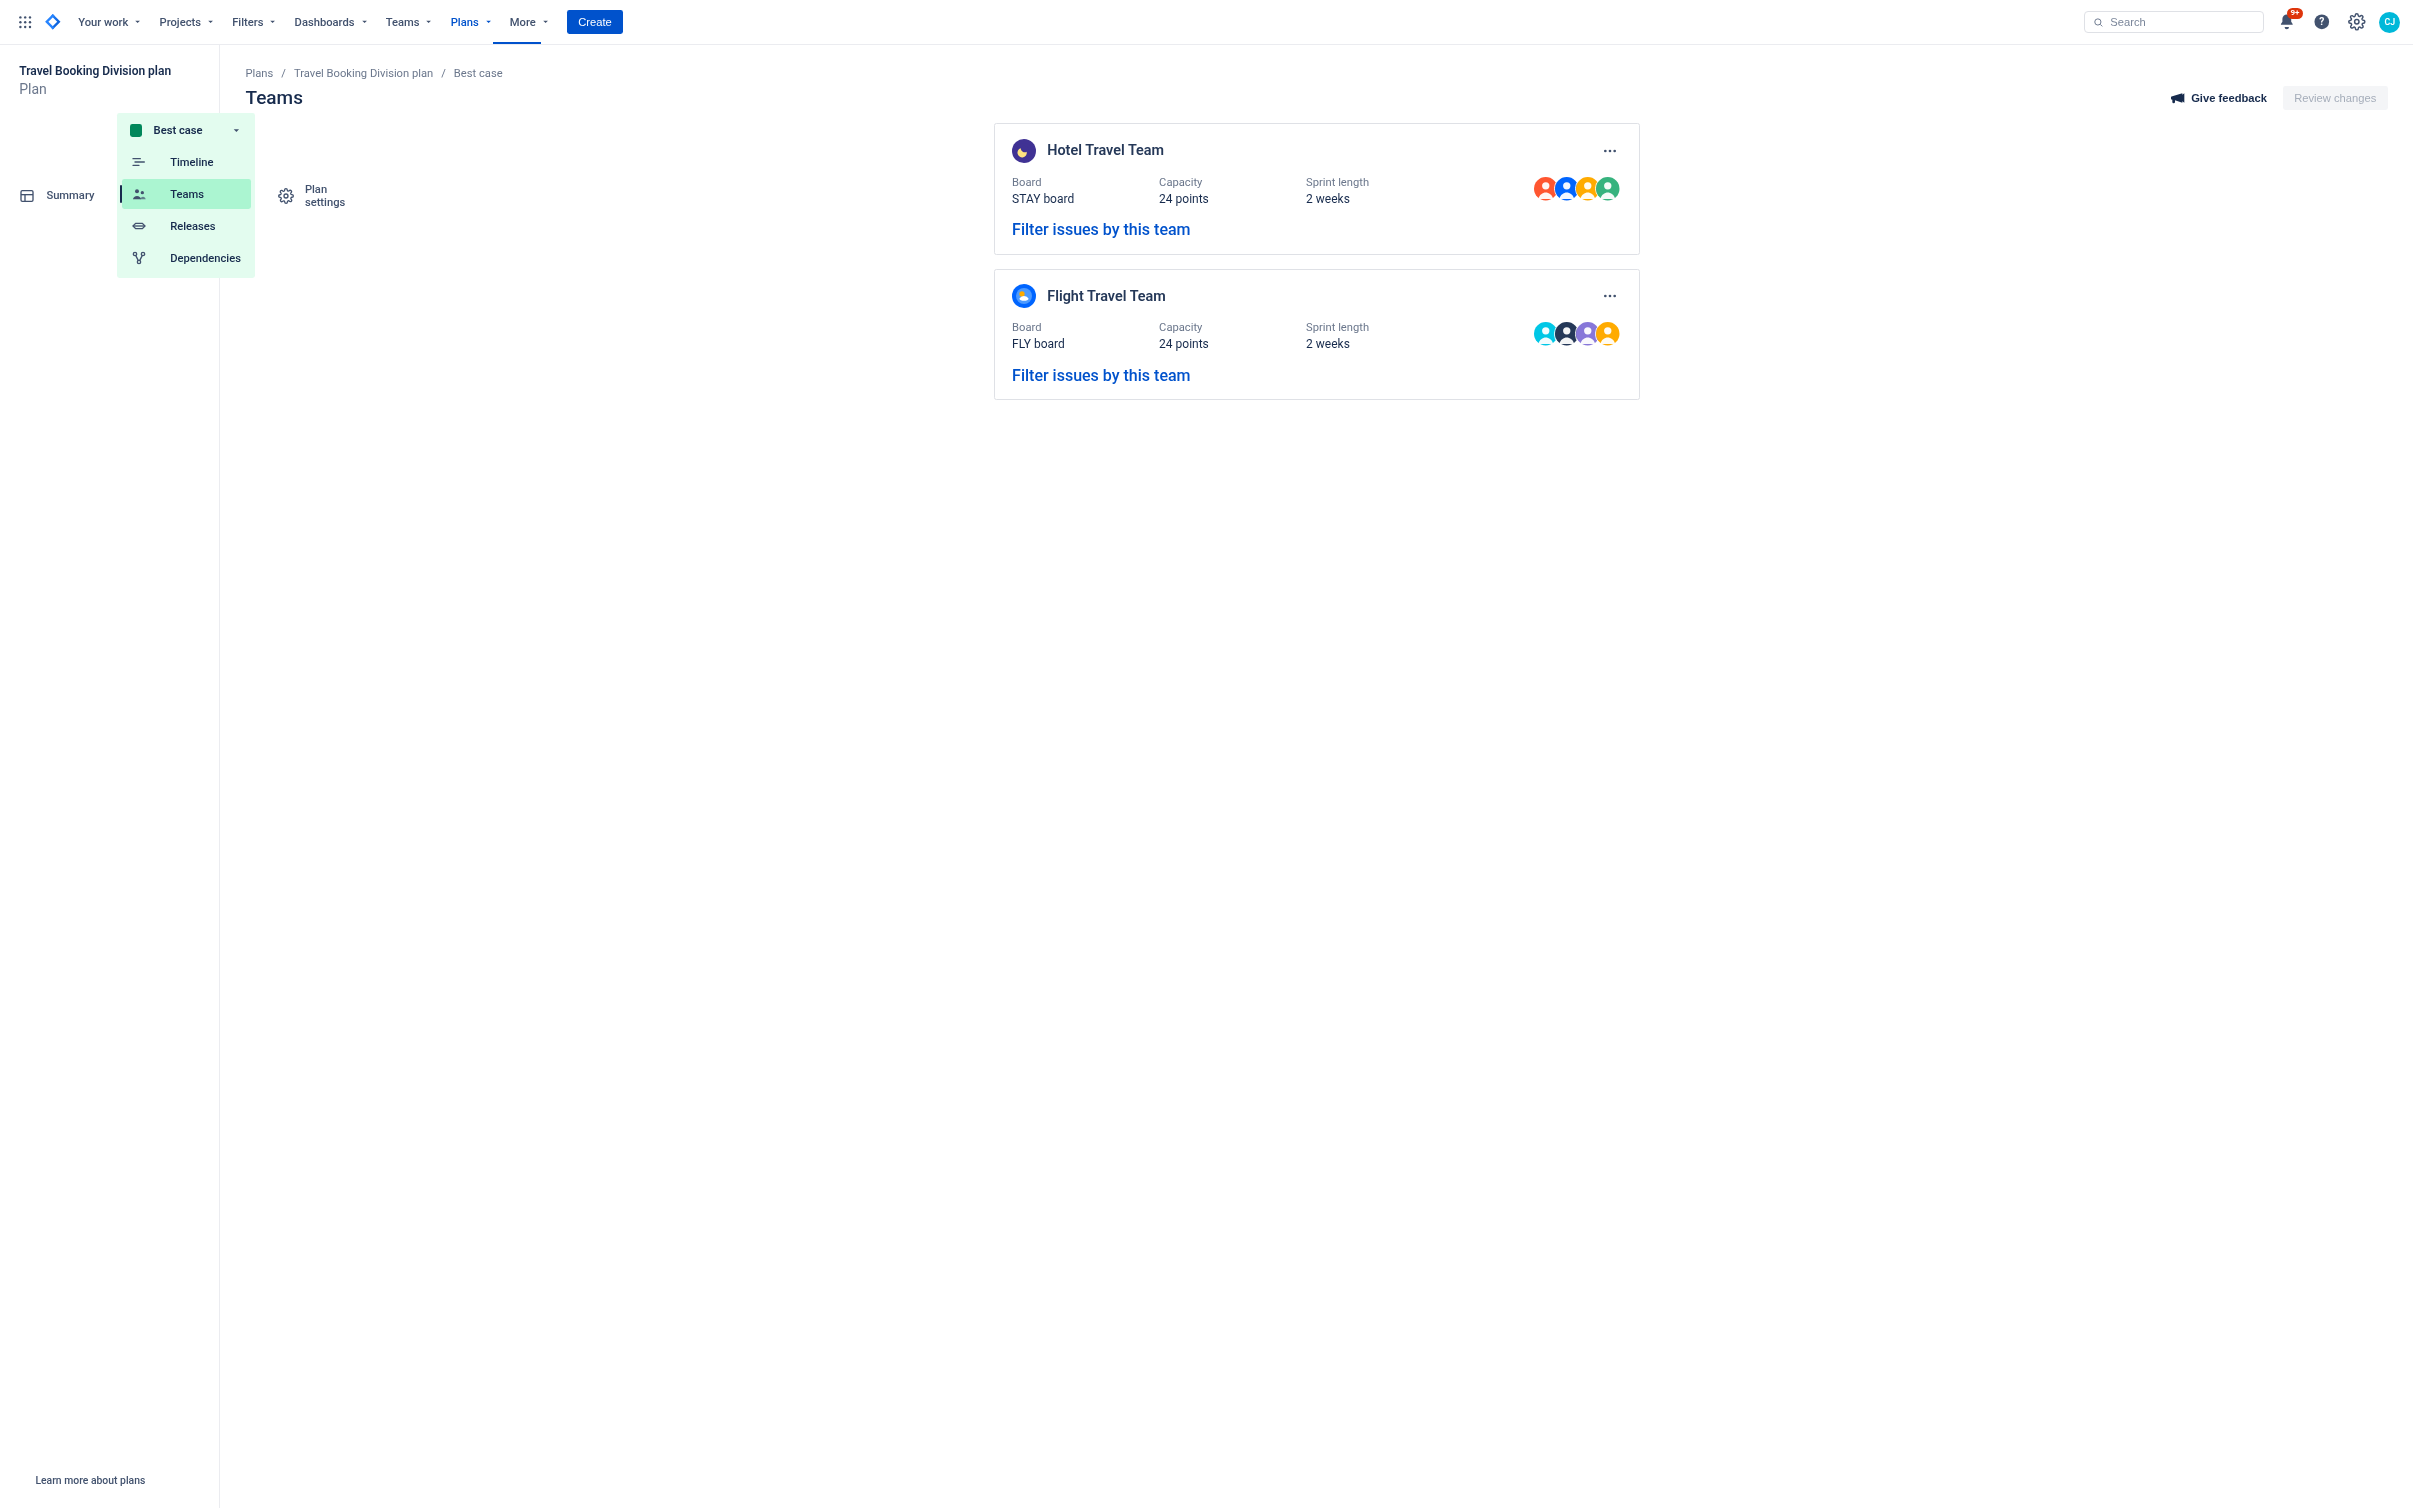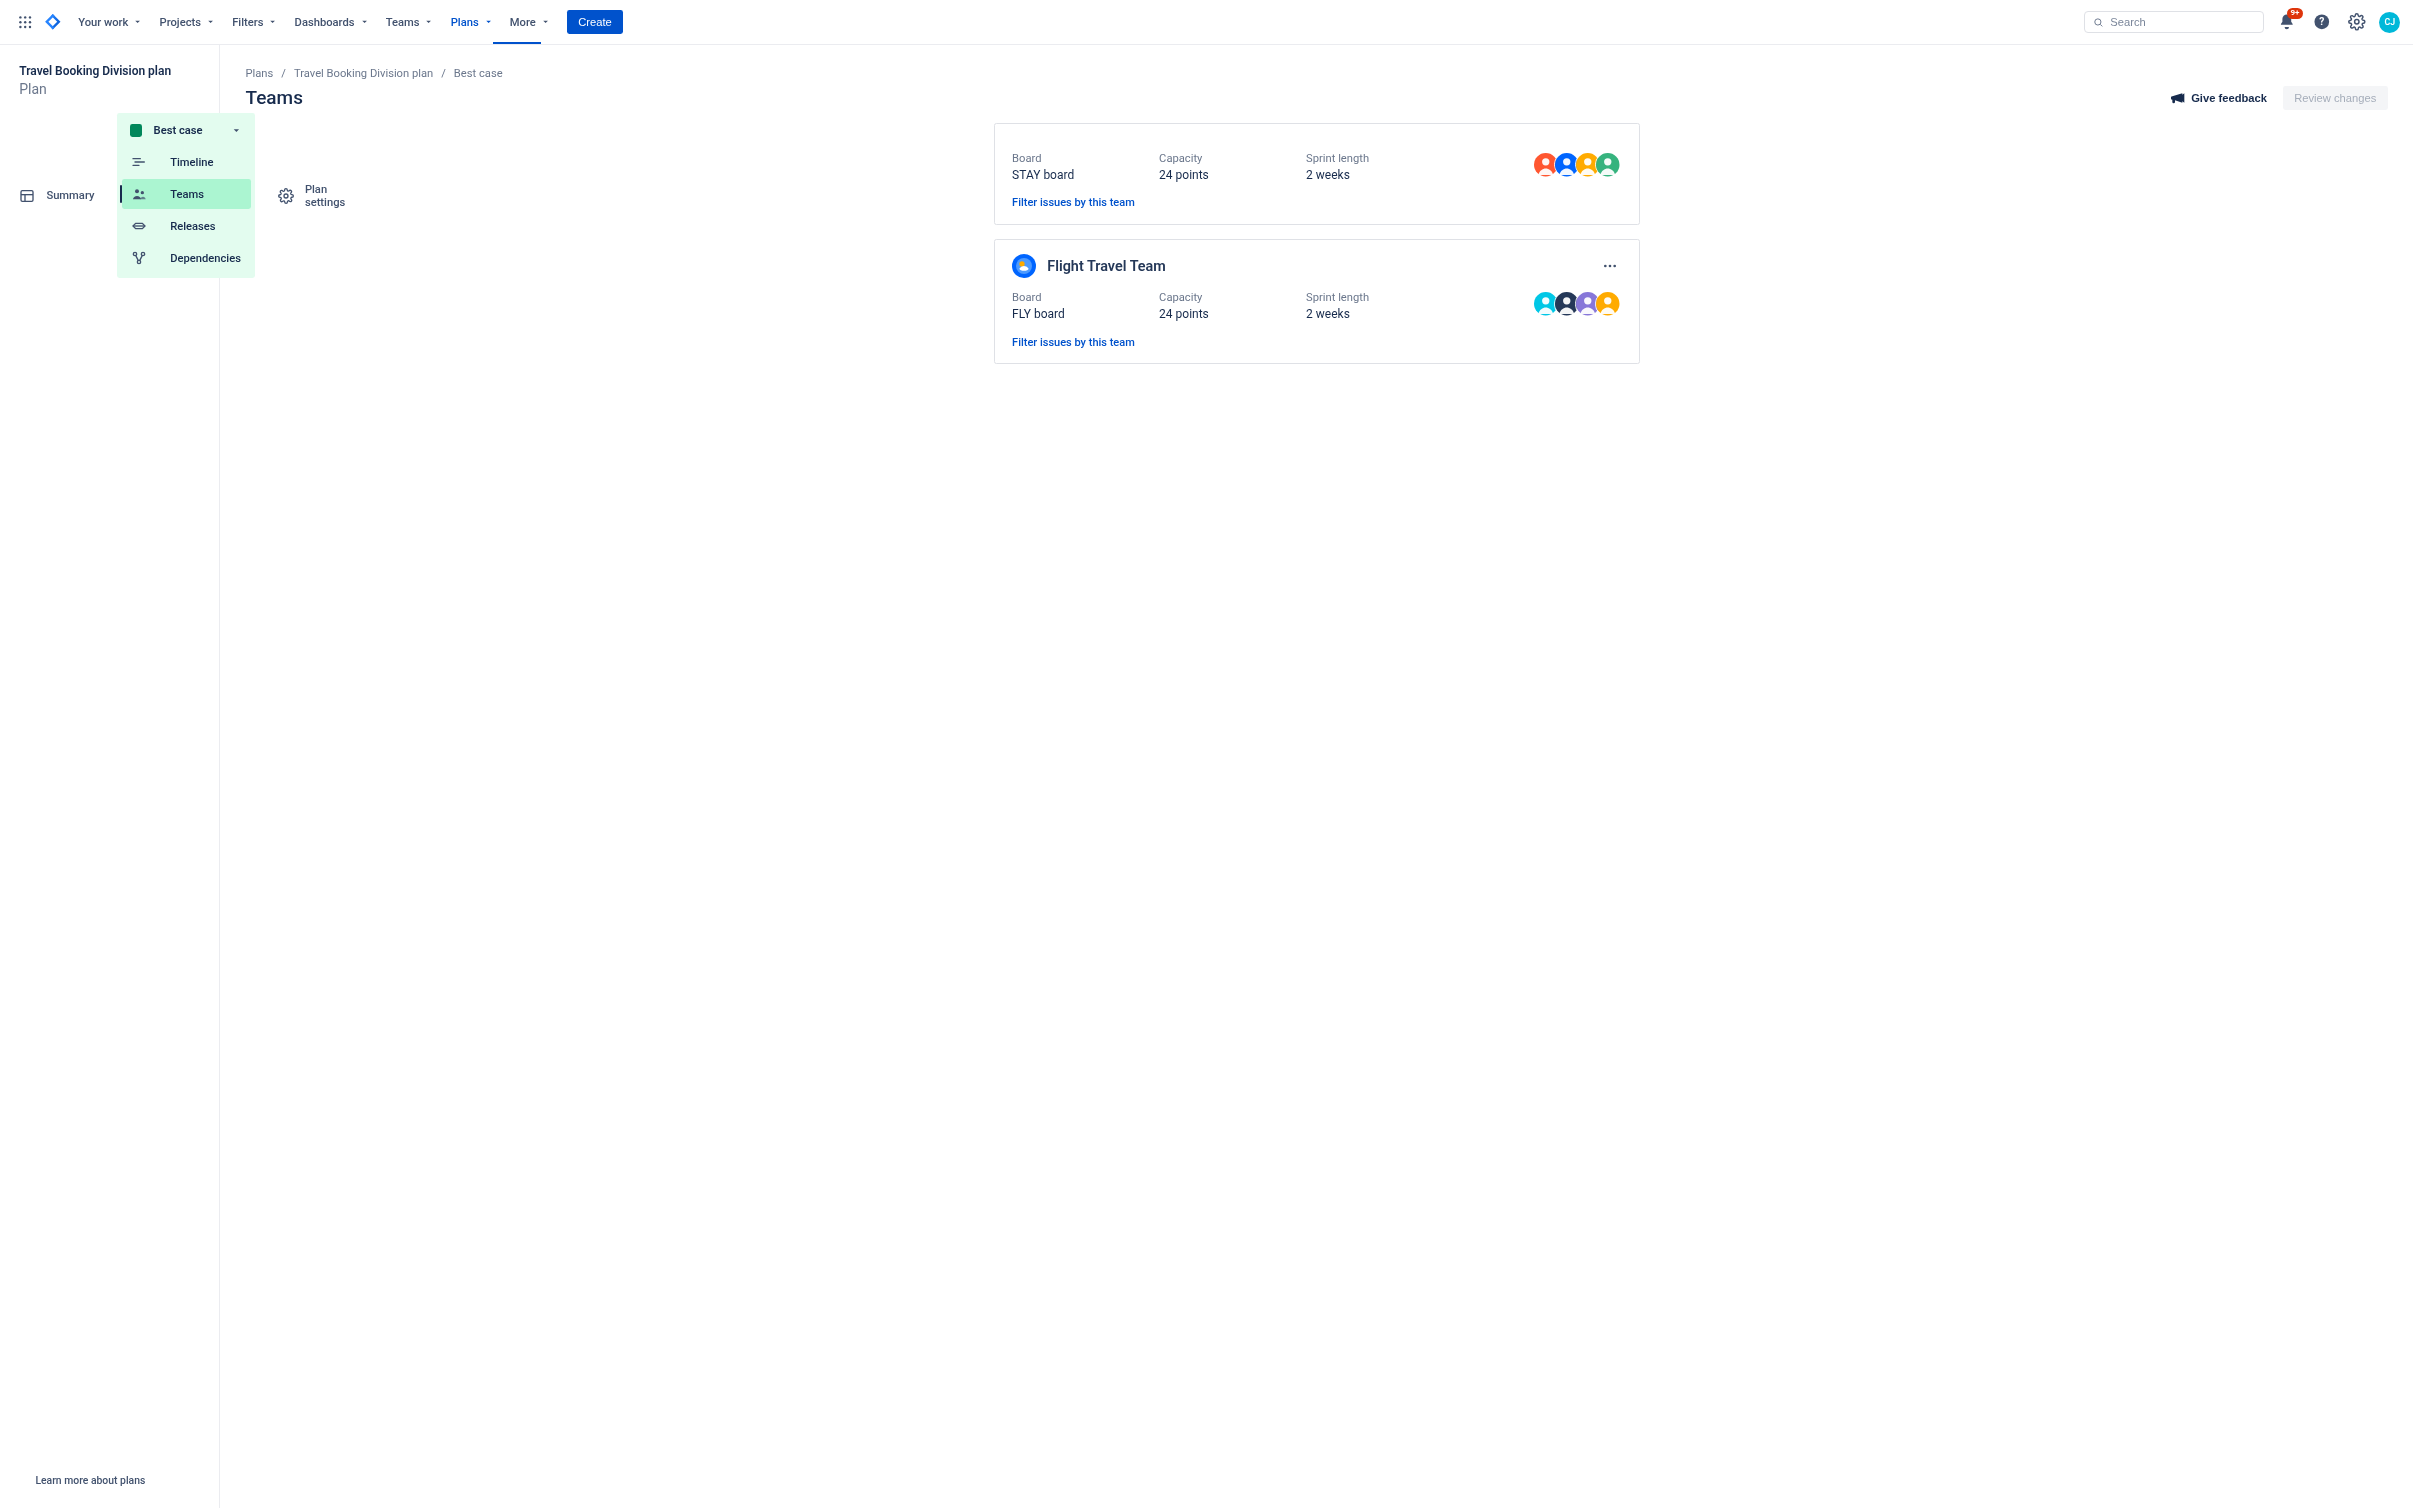--- a/index.html
+++ b/index.html
@@ -152,21 +152,21 @@
   .more-btn { margin-left:auto; cursor:pointer; padding:3.2px; border-radius:2.4px;}
 
   .card-body { display:flex; margin-top:12.8px; gap: 19px; align-items:flex-start;}
   .meta-col { min-width:128px; }
   .meta-label { color:#6B778C; font-size:11.2px; }
   .meta-value { color:#172B4D; font-size:12px; margin-top:3.2px; }
   .avatars { margin-left:auto; display:flex; }
   .av { width:25.5px; height:25.5px; border-radius:50%; border:1.6px solid #fff; margin-left:-4.8px; display:flex; align-items:center; justify-content:center;}
   .av:first-child { margin-left:0; }
 
-  .filter-link { margin-top:14.4px; color:#0052CC; font-weight:500; cursor:pointer; display:inline-block; font-size:11px;text-align:center;}
+  .filter-link { margin-top:14.4px; color:#0052CC; font-weight:500; cursor:pointer; display:inline-block; font-size:16px;text-align:center;}
 
   svg { display:block; }
 </style>
 </head>
 <body>
 
 <div class="topnav">
   <div class="topnav-left">
     <div class="app-switcher">
       <svg width="14.4" height="14.4" viewBox="0 0 24 24" fill="#42526E">
@@ -368,20 +368,37 @@
             </svg>
           <span>Give feedback</span>
         </button>
         <button class="disabled-btn">Review changes</button>
       </div>
     </div>
 
 
     <div class="cards" id="cards">
         <div class="card">
+    <div class="card-head">
+      <div class="team-avatar hotel">
+              <svg width="16" height="16" viewBox="0 0 24 24">
+                <circle cx="12" cy="12" r="12" fill="#403294"></circle>
+                <path d="M12 4a8 8 0 1 0 0 16 8 8 0 0 0 0-16z" fill="#403294"></path>
+                <path d="M16 13a6 6 0 0 1-9-5 7 7 0 1 0 9 5z" fill="#FFE380"></path>
+              </svg>
+            </div>
+      <div class="team-name">Hotel Travel Team</div>
+      <div class="more-btn">
+        <svg width="16" height="16" viewBox="0 0 24 24" fill="#42526E">
+                <circle cx="5" cy="12" r="2"></circle>
+                <circle cx="12" cy="12" r="2"></circle>
+                <circle cx="19" cy="12" r="2"></circle>
+              </svg>
+      </div>
+    </div>
     <div class="card-body">
       <div class="meta-col">
         <div class="meta-label">Board</div>
         <div class="meta-value">STAY board</div>
       </div>
       <div class="meta-col">
         <div class="meta-label">Capacity</div>
         <div class="meta-value">24 points</div>
       </div>
       <div class="meta-col">

